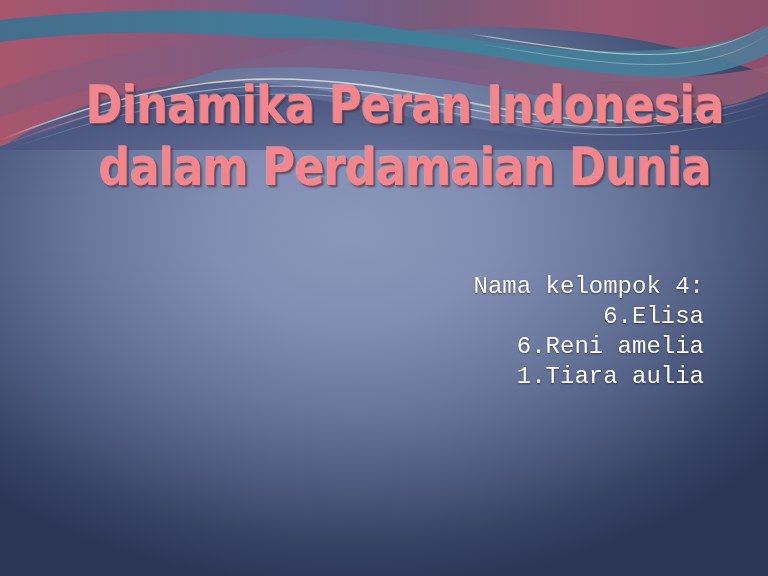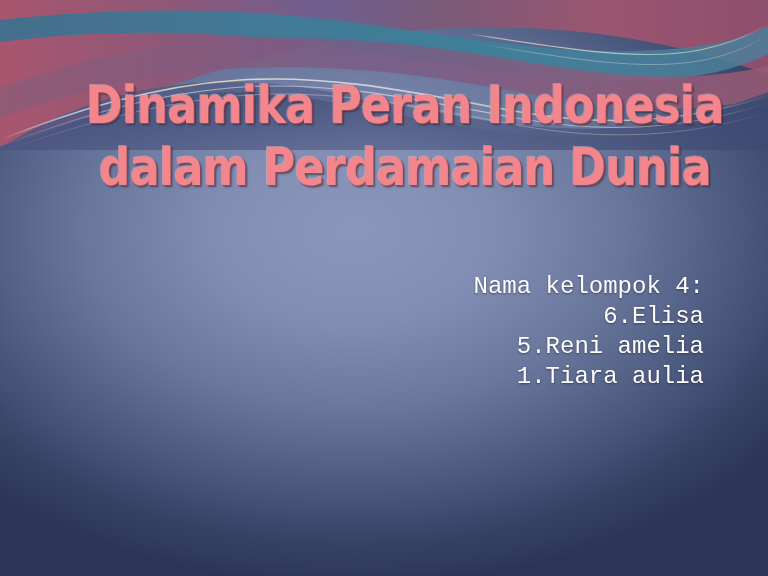--- a/index.html
+++ b/index.html
@@ -181,17 +181,17 @@
   </svg>
 
   <div id="title-block">
     <div class="title-line">Dinamika Peran Indonesia</div>
     <div class="title-line">dalam Perdamaian Dunia</div>
   </div>
 
   <div id="body-block">
     <div class="body-line">Nama kelompok 4:</div>
     <div class="body-line">6.Elisa</div>
-    <div class="body-line">5.Reni amelia</div>
+    <div class="body-line">6.Reni amelia</div>
     <div class="body-line">1.Tiara aulia</div>
   </div>
 
 </div>
 
 </body></html>

